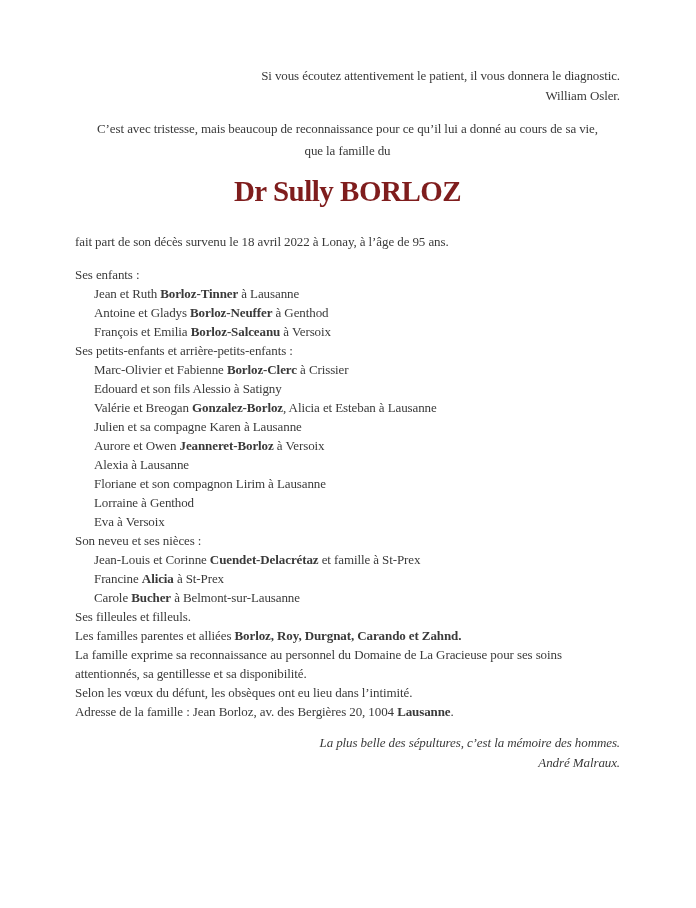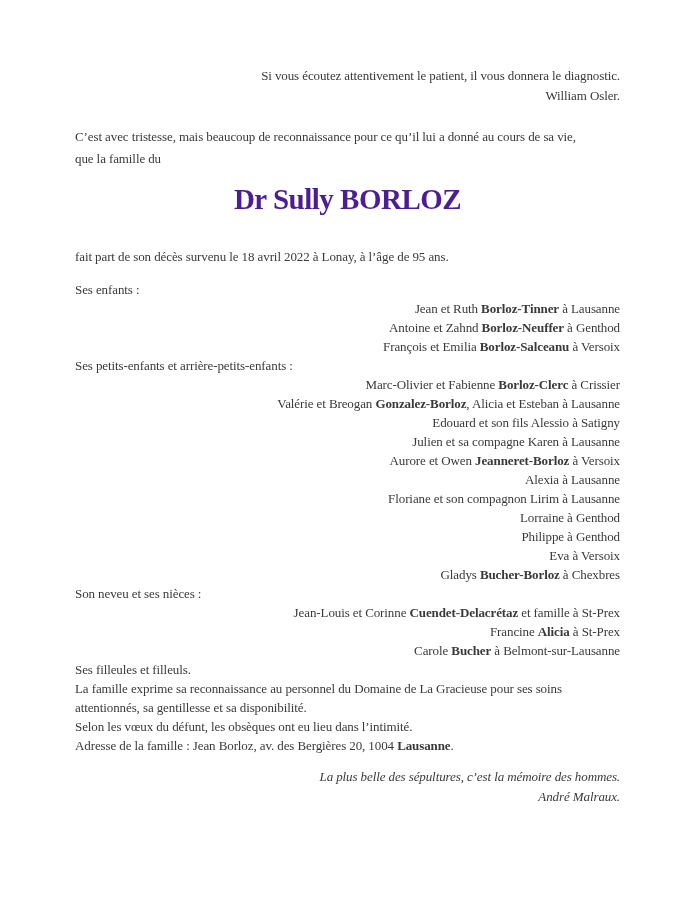--- a/index.html
+++ b/index.html
@@ -19,47 +19,47 @@
     line-height: 19px;
     letter-spacing: -0.1px;
     overflow: hidden;
     position: relative;
   }
   .epigraph {
     text-align: right;
     line-height: 20px;
   }
   .intro {
-    margin-top: 20px;
+    margin-top: 12px;
     line-height: 22px;
+    text-align: center;
   }
   .line {
     white-space: nowrap;
   }
   .doc-title {
     margin: 12px 0 0 0;
     text-align: center;
     font-size: 29px;
     line-height: 34px;
     font-weight: 700;
-    color: #4c1d95;
+    color: #7f1d1d;
     letter-spacing: -0.5px;
   }
   .announcement {
-    margin-top: 31px;
+    margin-top: 24px;
   }
   .family-list {
     margin-top: 14px;
   }
   .body-line {
     white-space: nowrap;
   }
   .body-line.indent {
     padding-left: 19px;
-    text-align: right;
   }
   .bold {
     font-weight: 700;
   }
   .closing {
     margin-top: 12px;
     text-align: right;
     font-style: italic;
     line-height: 20px;
   }
@@ -79,39 +79,38 @@
     <div class="line">que la famille du</div>
   </div>
 
   <h1 class="doc-title">Dr Sully BORLOZ</h1>
 
   <div class="announcement line">fait part de son décès survenu le 18 avril 2022 à Lonay, à l’âge de 95 ans.</div>
 
   <div class="family-list">
       <div class="body-line"><span>Ses enfants :</span></div>
       <div class="body-line indent"><span>Jean et Ruth </span><span class="bold">Borloz-Tinner</span><span> à Lausanne</span></div>
-      <div class="body-line indent"><span>Antoine et Zahnd </span><span class="bold">Borloz-Neuffer</span><span> à Genthod</span></div>
+      <div class="body-line indent"><span>Antoine et Gladys </span><span class="bold">Borloz-Neuffer</span><span> à Genthod</span></div>
       <div class="body-line indent"><span>François et Emilia </span><span class="bold">Borloz-Salceanu</span><span> à Versoix</span></div>
       <div class="body-line"><span>Ses petits-enfants et arrière-petits-enfants :</span></div>
       <div class="body-line indent"><span>Marc-Olivier et Fabienne </span><span class="bold">Borloz-Clerc</span><span> à Crissier</span></div>
+      <div class="body-line indent"><span>Edouard et son fils Alessio à Satigny</span></div>
       <div class="body-line indent"><span>Valérie et Breogan </span><span class="bold">Gonzalez-Borloz</span><span>, Alicia et Esteban à Lausanne</span></div>
-      <div class="body-line indent"><span>Edouard et son fils Alessio à Satigny</span></div>
       <div class="body-line indent"><span>Julien et sa compagne Karen à Lausanne</span></div>
       <div class="body-line indent"><span>Aurore et Owen </span><span class="bold">Jeanneret-Borloz</span><span> à Versoix</span></div>
       <div class="body-line indent"><span>Alexia à Lausanne</span></div>
       <div class="body-line indent"><span>Floriane et son compagnon Lirim à Lausanne</span></div>
       <div class="body-line indent"><span>Lorraine à Genthod</span></div>
-      <div class="body-line indent"><span>Philippe à Genthod</span></div>
       <div class="body-line indent"><span>Eva à Versoix</span></div>
-      <div class="body-line indent"><span>Gladys </span><span class="bold">Bucher-Borloz</span><span> à Chexbres</span></div>
       <div class="body-line"><span>Son neveu et ses nièces :</span></div>
       <div class="body-line indent"><span>Jean-Louis et Corinne </span><span class="bold">Cuendet-Delacrétaz</span><span> et famille à St-Prex</span></div>
       <div class="body-line indent"><span>Francine </span><span class="bold">Alicia</span><span> à St-Prex</span></div>
       <div class="body-line indent"><span>Carole </span><span class="bold">Bucher</span><span> à Belmont-sur-Lausanne</span></div>
       <div class="body-line"><span>Ses filleules et filleuls.</span></div>
+      <div class="body-line"><span>Les familles parentes et alliées </span><span class="bold">Borloz, Roy, Durgnat, Carando et Zahnd.</span></div>
       <div class="body-line"><span>La famille exprime sa reconnaissance au personnel du Domaine de La Gracieuse pour ses soins</span></div>
       <div class="body-line"><span>attentionnés, sa gentillesse et sa disponibilité.</span></div>
       <div class="body-line"><span>Selon les vœux du défunt, les obsèques ont eu lieu dans l’intimité.</span></div>
       <div class="body-line"><span>Adresse de la famille : Jean Borloz, av. des Bergières 20, 1004 </span><span class="bold">Lausanne</span><span>.</span></div>
     </div>
 
   <div class="closing">
     <div class="line">La plus belle des sépultures, c’est la mémoire des hommes.</div>
     <div class="line">André Malraux.</div>
   </div>

